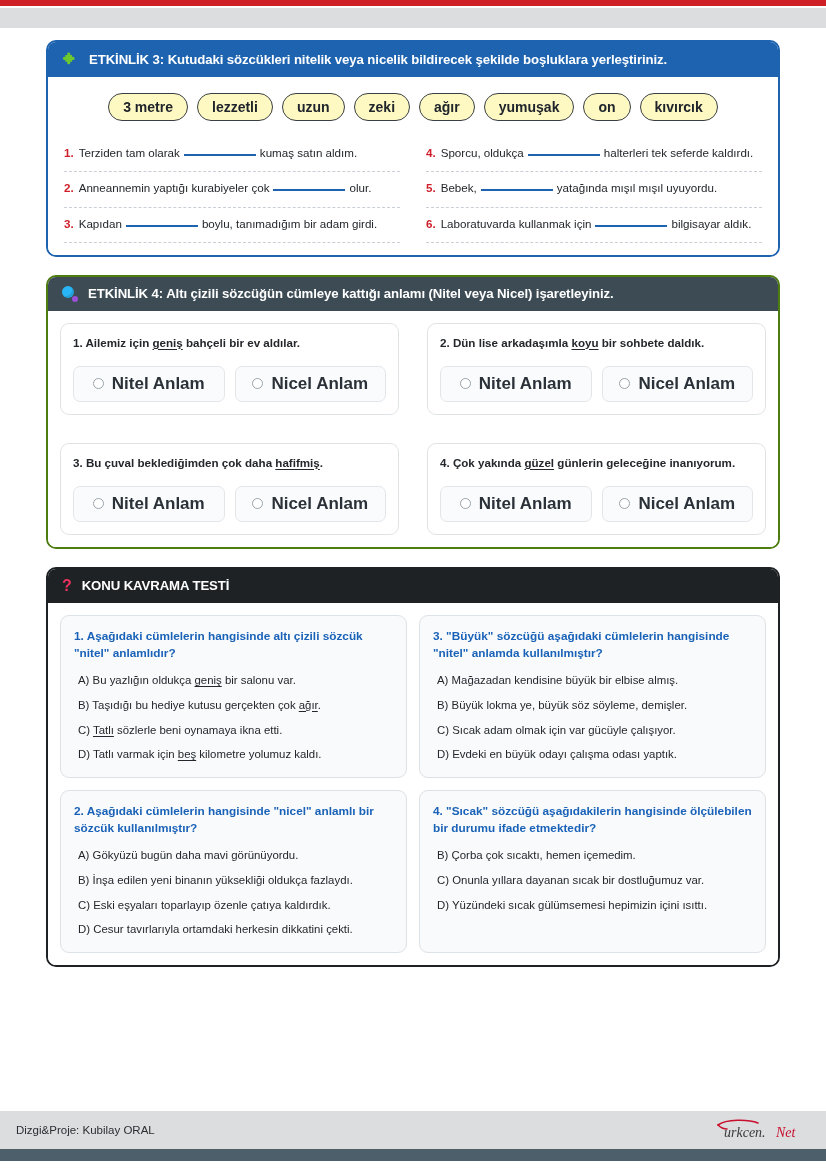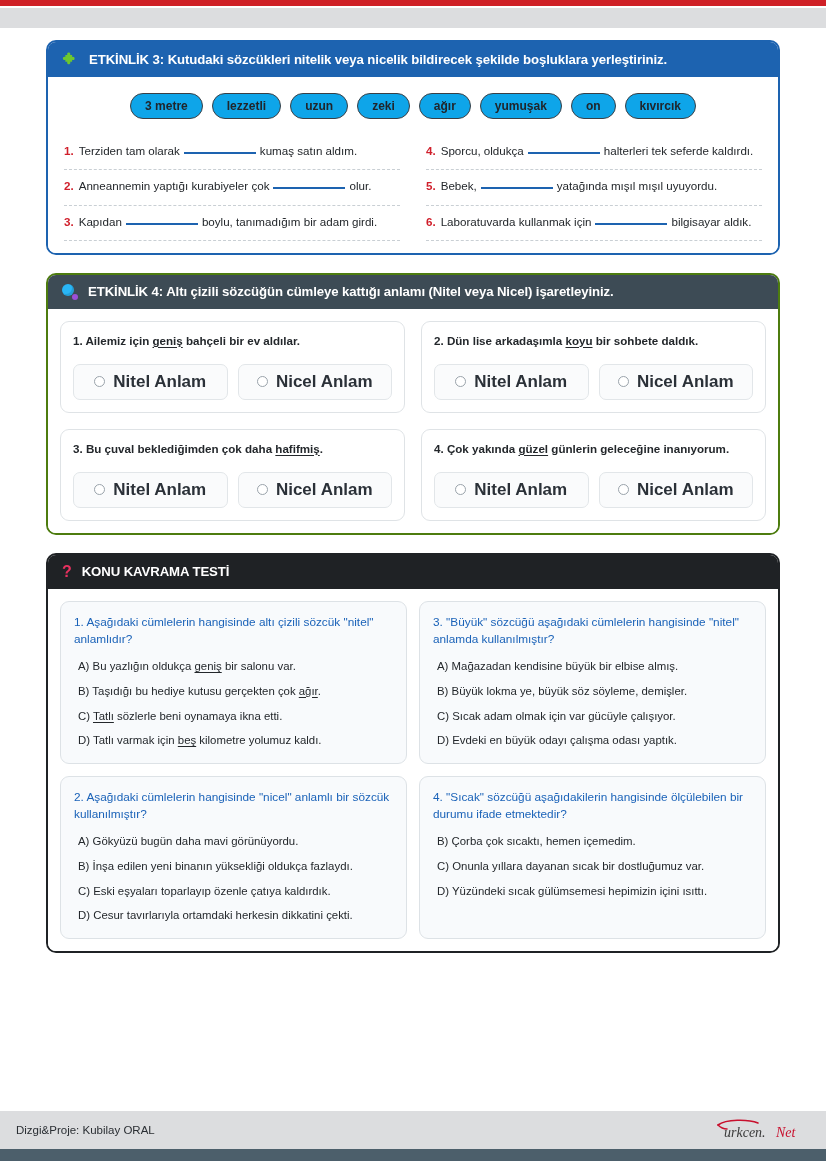--- a/index.html
+++ b/index.html
@@ -73,24 +73,24 @@
     display: flex;
     justify-content: center;
     gap: 9px;
     flex-wrap: wrap;
     margin: 2px 0 16px;
   }
   .chip {
     border: 1.6px solid #3a3f45;
     border-radius: 999px;
     padding: 5px 14px;
-    font-size: 12px;
+    font-size: 14px;
     font-weight: bold;
     color: #20252b;
-    background: #0ea5e9;
+    background: #fef9c3;
     white-space: nowrap;
   }
 
   
   .blanks {
     display: grid;
     grid-template-columns: 1fr 1fr;
     column-gap: 26px;
   }
   .blank-item {
@@ -107,21 +107,21 @@
     width: 72px;
     border-bottom: 2px solid #1d63b0;
     margin: 0 4px;
     vertical-align: 1px;
   }
 
   
   .q-grid {
     display: grid;
     grid-template-columns: 1fr 1fr;
-    gap: 16px;
+    gap: 28px;
   }
   .q-card {
     border: 1.4px solid #dfe3e6;
     border-radius: 9px;
     padding: 11px 12px 12px;
     background: #fff;
   }
   .q-text {
     font-size: 11.6px;
     font-weight: bold;
@@ -161,21 +161,21 @@
     gap: 12px;
   }
   .t-card {
     border: 1.4px solid #dde2e6;
     border-radius: 9px;
     background: #f8fafc;
     padding: 12px 13px 14px;
   }
   .t-stem {
     font-size: 11.8px;
-    font-weight: normal;
+    font-weight: bold;
     color: #1a62b8;
     line-height: 1.45;
     margin-bottom: 11px;
   }
   .t-opt {
     font-size: 11.4px;
     color: #23272b;
     line-height: 1.38;
     margin: 0 0 9px 4px;
   }

